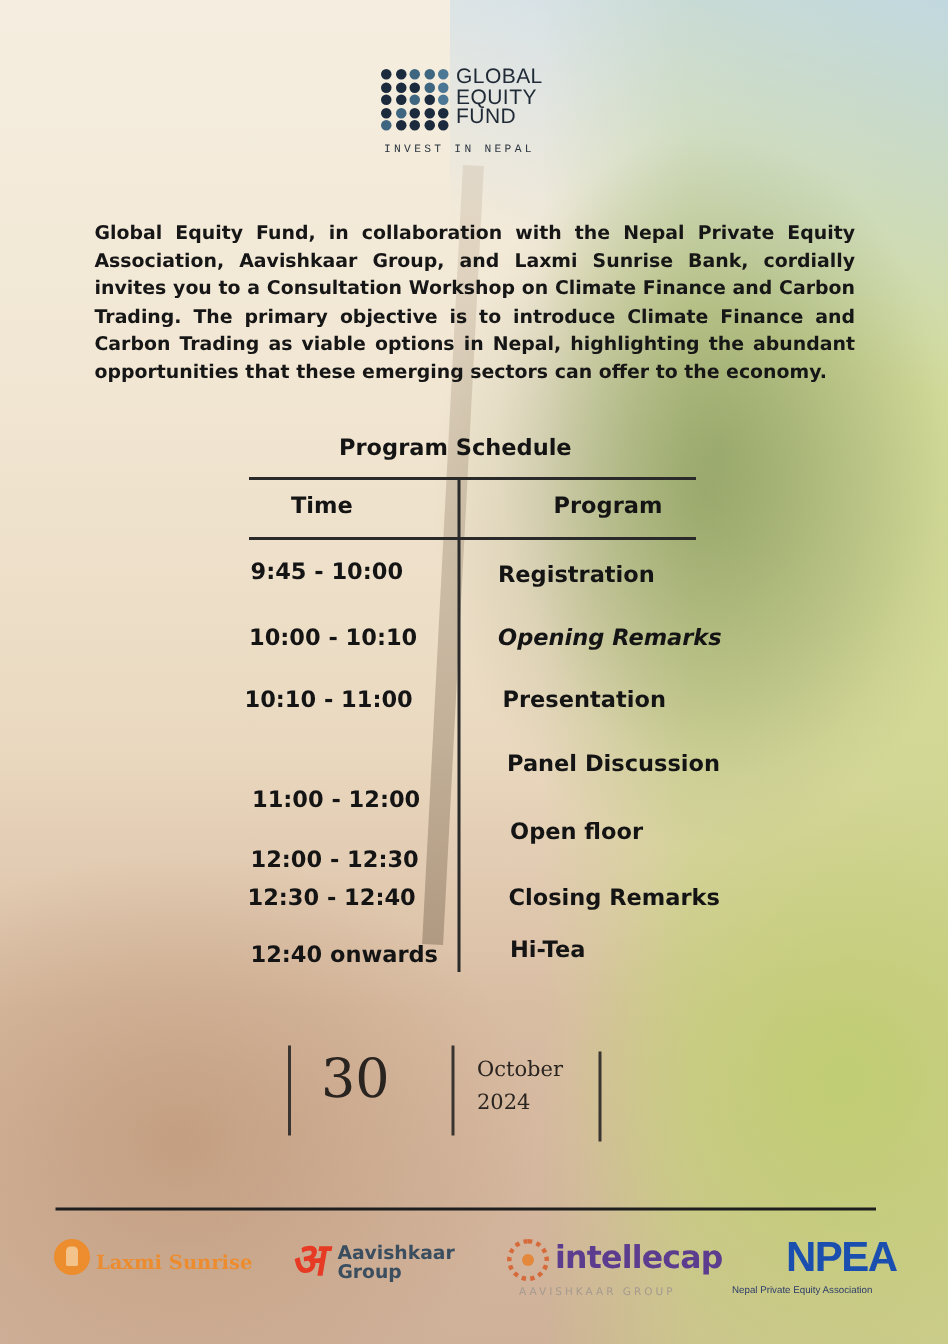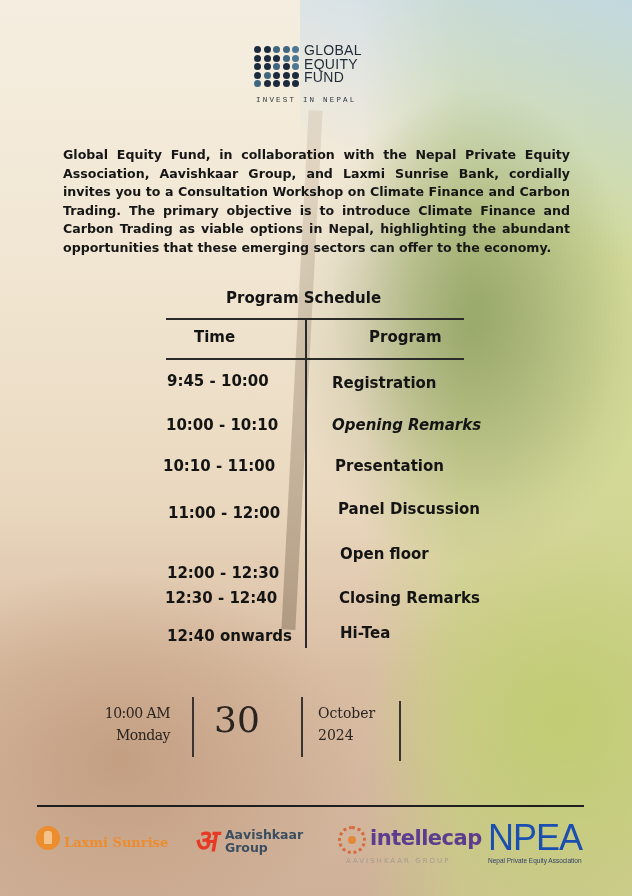--- a/index.html
+++ b/index.html
@@ -69,21 +69,21 @@
   .laxmi-mark::after { content:""; position:absolute; left:8px; top:5px; width:8px; height:13px; background:#f7c68a; border-radius:3px 3px 1px 1px; }
   .logo-aav { position:absolute; left:196px; top:826px; display:flex; align-items:center; gap:6px; }
   .aav-mark { font-family:"DejaVu Serif", serif; font-weight:bold; font-size:30px; color:#e63a24; line-height:30px; transform:skewX(-10deg); }
   .aav-text { font-family:"DejaVu Sans", sans-serif; font-weight:bold; font-size:12.5px; line-height:13px; color:#3b4e60; }
   .logo-intel { position:absolute; left:338px; top:824px; }
   .intel-mark { position:absolute; left:0; top:2px; width:28px; height:28px; border-radius:50%; border:3px dotted #d76a3a; box-sizing:border-box; }
   .intel-mark::after { content:""; position:absolute; left:7px; top:7px; width:8px; height:8px; border-radius:50%; background:#e4883c; }
   .intel-text { position:absolute; left:32px; top:2px; font-family:"DejaVu Sans", sans-serif; font-size:21px; color:#5b3c8e; font-weight:bold; letter-spacing:-0.5px; }
   .intel-sub { position:absolute; left:8px; top:33px; font-family:"DejaVu Sans", sans-serif; font-size:7px; letter-spacing:2px; color:#a59a8f; white-space:nowrap; }
   .logo-npea { position:absolute; left:488px; top:820px; }
-  .npea-text { font-family:"Liberation Sans", sans-serif; font-weight:normal; font-size:36px; color:#1a4fb0; letter-spacing:-1px; line-height:36px; }
+  .npea-text { font-family:"Liberation Sans", sans-serif; font-weight:bold; font-size:28px; color:#1a4fb0; letter-spacing:-1px; line-height:36px;margin-left:36px; }
   .npea-sub { font-family:"Liberation Sans", sans-serif; font-size:6.5px; color:#2d3d6a; margin-top:1px; white-space:nowrap; }
 </style>
 </head>
 <body>
 
 <div class="bg"></div>
 <div class="sky"></div>
 <div class="canopy"></div>
 <div class="tree-trunk"></div>
 
@@ -141,40 +141,36 @@
   </div>
   <div>
     <div class="cell" style="left:166px; top:416px;">10:00 - 10:10</div>
     <div class="cell" style="left:332px; top:416px;font-style:italic;">Opening Remarks</div>
   </div>
   <div>
     <div class="cell" style="left:163px; top:457px;">10:10 - 11:00</div>
     <div class="cell" style="left:335px; top:457px;">Presentation</div>
   </div>
   <div>
-    <div class="cell" style="left:168px; top:504px;text-align:center;">11:00 - 12:00</div>
+    <div class="cell" style="left:168px; top:524px;text-align:center;">11:00 - 12:00</div>
     <div class="cell" style="left:338px; top:500px;">Panel Discussion</div>
   </div>
   <div>
     <div class="cell" style="left:167px; top:545px;margin-top:19px;">12:00 - 12:30</div>
     <div class="cell" style="left:340px; top:545px;">Open floor</div>
   </div>
   <div>
     <div class="cell" style="left:165px; top:589px;">12:30 - 12:40</div>
     <div class="cell" style="left:339px; top:589px;">Closing Remarks</div>
   </div>
   <div>
     <div class="cell" style="left:167px; top:627px;">12:40 onwards</div>
     <div class="cell" style="left:340px; top:624px;">Hi-Tea</div>
   </div>
 
-  <div class="dtime serif">
-    <div>10:00 AM</div>
-    <div>Monday</div>
-  </div>
   <div class="sep" style="left:192px; top:697px; height:60px;"></div>
   <div class="dday serif">30</div>
   <div class="sep" style="left:301px; top:697px; height:60px;"></div>
   <div class="dmonth serif">
     <div>October</div>
     <div>2024</div>
   </div>
   <div class="sep" style="left:399px; top:701px; height:60px;"></div>
   <div class="dvenue serif">
   </div>

